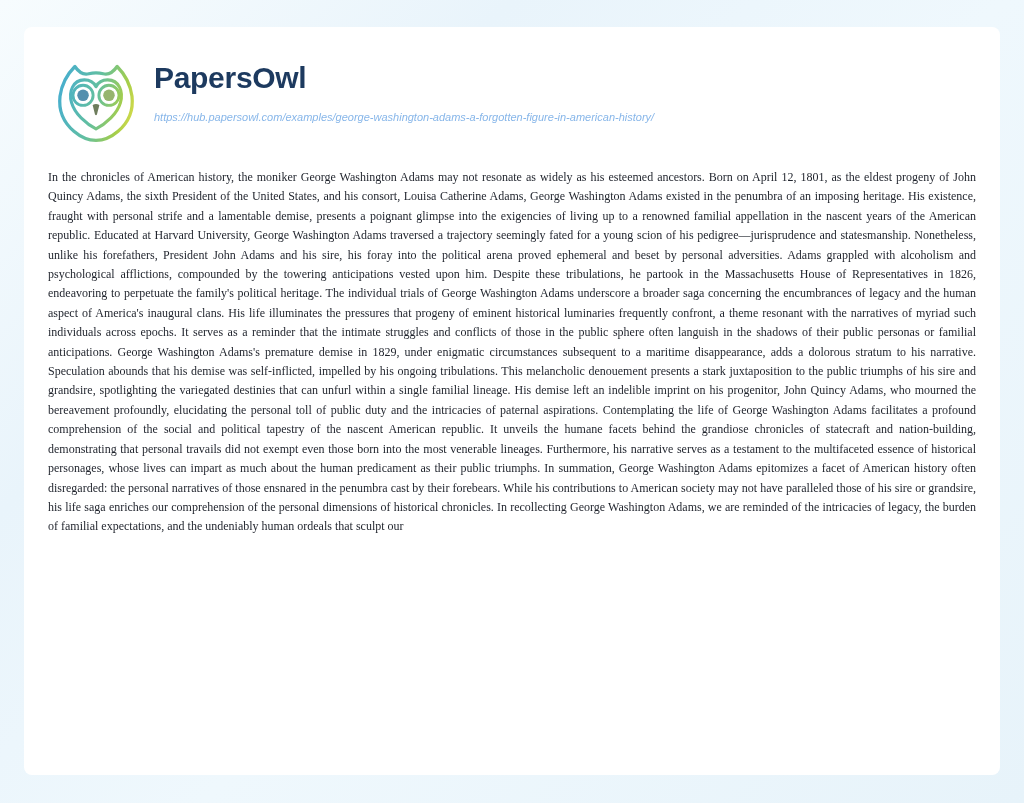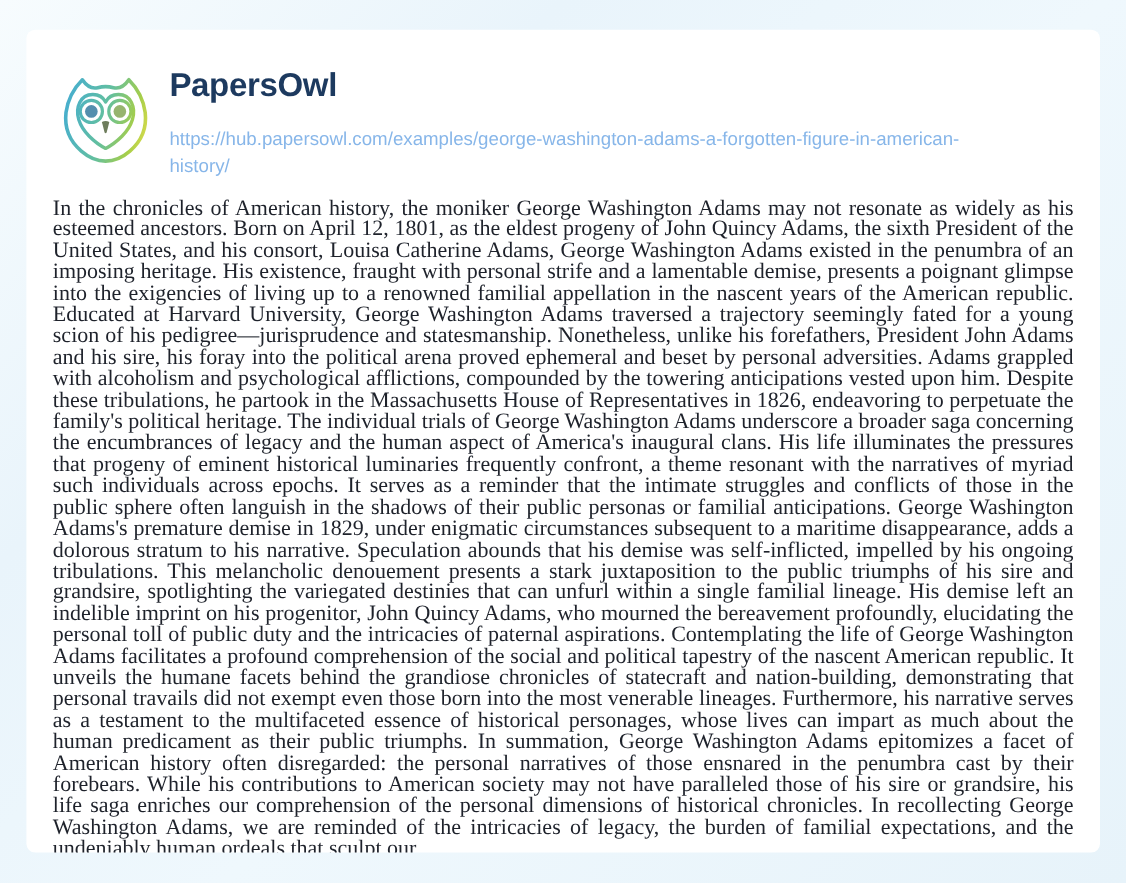--- a/index.html
+++ b/index.html
@@ -14,62 +14,63 @@
   }
   .card {
     width: 100%; height: 100%;
     background: #ffffff;
     border-radius: 8px;
     padding: 28px 24px 30px 24px;
     overflow: hidden;
   }
   .header {
     display: flex;
-    align-items: center;
+    align-items: flex-start;
     gap: 10px;
   }
   .logo {
     flex: 0 0 auto;
     width: 96px; height: 96px;
     cursor: pointer;
   }
   .logo svg { width: 96px; height: 96px; display: block; }
   .header-text { flex: 1 1 auto; padding-top: 6px; }
   .brand {
     font-size: 30px;
     font-weight: bold;
     letter-spacing: -0.3px;
     color: #1d3a5f;
     cursor: pointer;
     line-height: 34px;
   }
   .url {
     display: block;
-    margin-top: 20px;
-    font-size: 17px;
+    margin-top: 10px;
+    font-size: 11px;
     line-height: 24px;
     color: #87b6e9;
     text-decoration: none;
     word-break: break-word;
     max-width: 740px;
     cursor: pointer;
+    font-style: italic;
   }
   .title {
     margin-top: 26px;
     font-size: 28.5px;
     font-weight: 400;
     line-height: 35px;
     color: #2e3c4e;
     max-width: 710px;
     letter-spacing: 0.1px;
   }
   .body-text {
     margin-top: 17px;
     font-family: "Liberation Serif", serif;
-    font-size: 20px;
+    font-size: 12px;
     line-height: 19.4px;
     color: #1e222b;
     text-align: justify;
   }
 </style>
 </head>
 <body>
 
 <div class="page">
   <div class="card">

